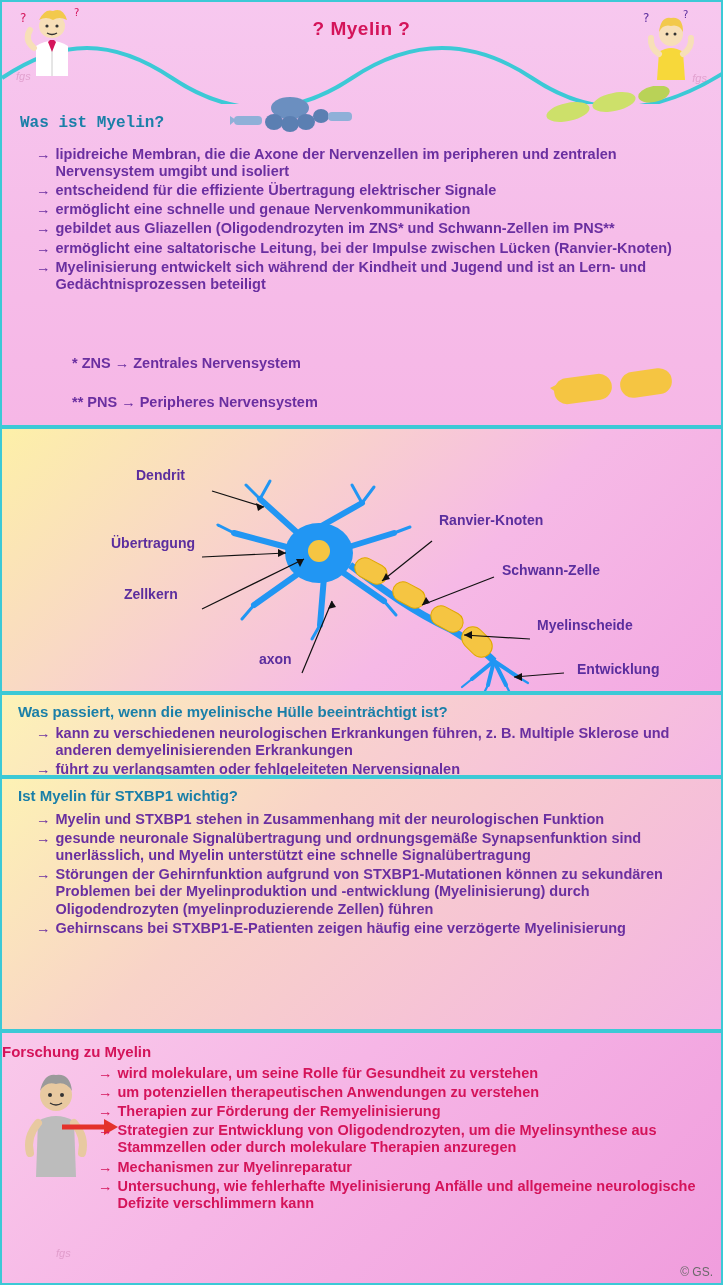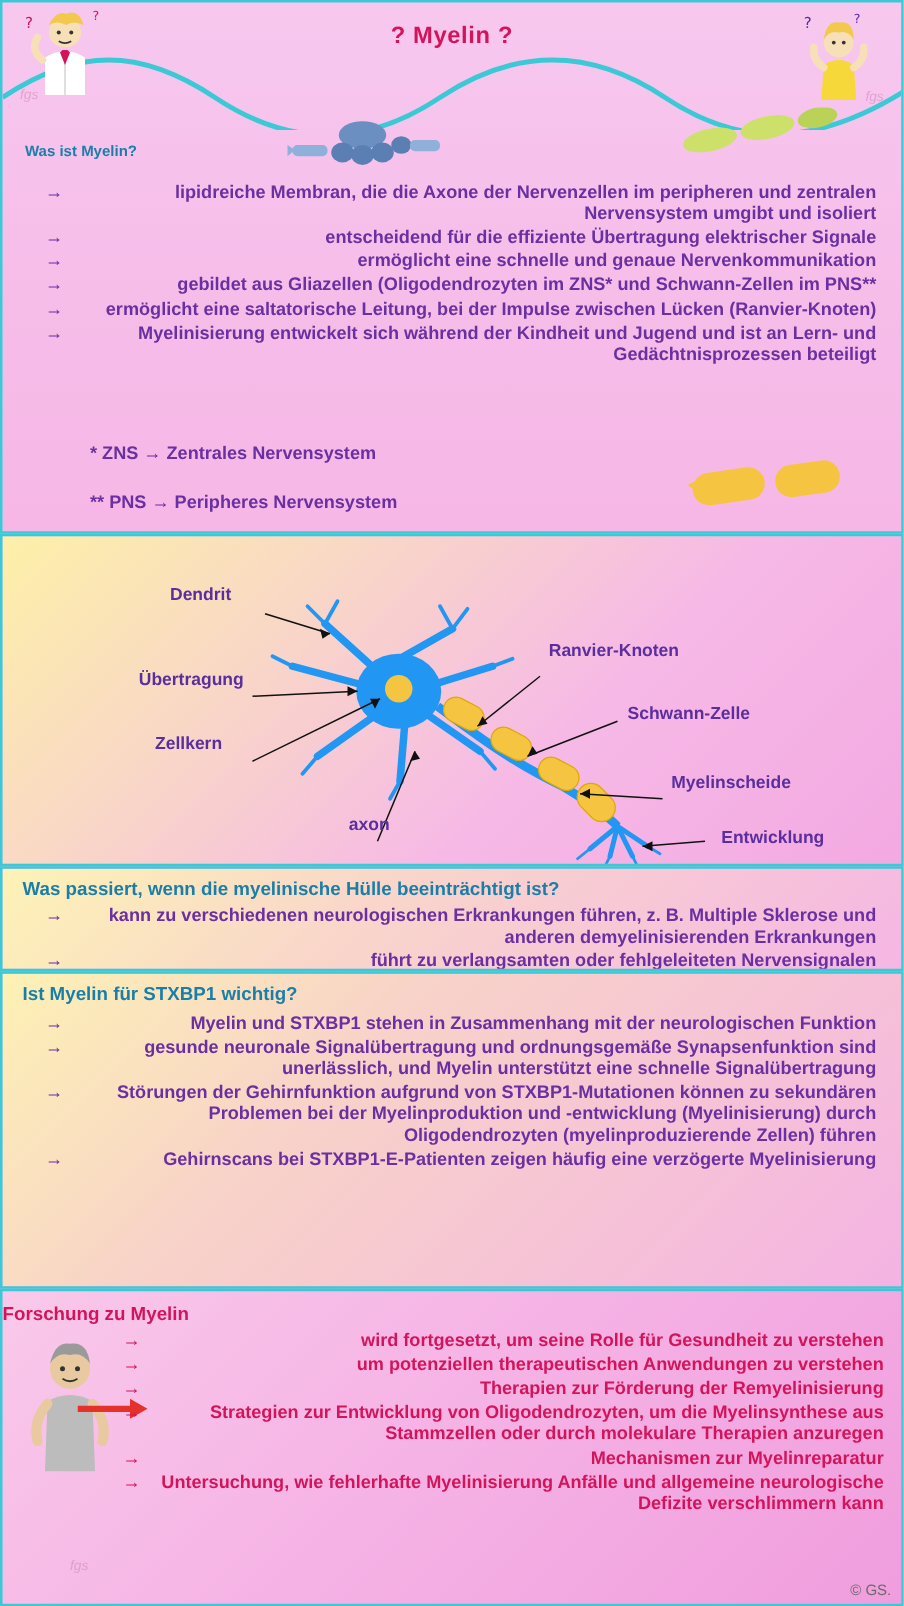--- a/index.html
+++ b/index.html
@@ -28,32 +28,32 @@
     height:427px;
     background:linear-gradient(180deg,#f7c8ef 0%,#f6bde9 55%,#f6b7e6 100%);
   }
   .title{
     position:absolute;top:16px;left:0;right:0;text-align:center;
     color:#d4145a;font-size:19px;font-weight:bold;letter-spacing:.5px;
   }
   .wave{position:absolute;top:30px;left:0;width:723px;height:72px;}
   .sub-head{
     position:absolute;top:112px;left:18px;
-    color:#1a7fa8;font-size:12px;font-weight:bold;
+    color:#1a7fa8;font-size:16px;font-weight:bold;font-family:Liberation Mono, monospace;
   }
   .bullets{
     position:absolute;left:34px;right:20px;
   }
   .bullet{
     display:flex;align-items:flex-start;
     color:#6a2fa0;font-size:14.5px;font-weight:bold;line-height:1.18;
     margin-bottom:2px;
   }
   .bullet .arw{flex:0 0 auto;margin-right:5px;color:#6a2fa0;font-weight:bold;}
-  .bullet .txt{flex:1 1 auto;text-align:right;}
+  .bullet .txt{flex:1 1 auto;}
   .footnote{
     color:#6a2fa0;font-size:14.5px;font-weight:bold;margin-left:44px;
   }
 
   
   #sec-diagram{
     height:266px;
     background:linear-gradient(135deg,#fdf0a8 0%,#f9d9c4 28%,#f6b9e6 62%,#f3a9e2 100%);
   }
   .dlabel{
@@ -255,21 +255,21 @@
         <polygon points="380,152 388,150 384,144"></polygon>
         <polygon points="420,176 428,174 424,168"></polygon>
         <polygon points="462,206 470,202 470,210"></polygon>
         <polygon points="512,248 520,244 520,252"></polygon>
       </g>
     </svg>
 
     <div class="dlabel" style="left:134px;top:38px;">Dendrit</div>
     <div class="dlabel" style="left:109px;top:106px;">Übertragung</div>
     <div class="dlabel" style="left:122px;top:157px;">Zellkern</div>
-    <div class="dlabel" style="left:257px;top:222px;margin-left:20px;">axon</div>
+    <div class="dlabel" style="left:257px;top:222px;">axon</div>
     <div class="dlabel" style="left:437px;top:83px;">Ranvier-Knoten</div>
     <div class="dlabel" style="left:500px;top:133px;">Schwann-Zelle</div>
     <div class="dlabel" style="left:535px;top:188px;">Myelinscheide</div>
     <div class="dlabel" style="left:575px;top:232px;">Entwicklung</div>
   </div>
 
   <div class="sec" id="sec-damage">
     <div class="sec-head" style="position:absolute;left:16px;top:8px;">Was passiert, wenn die myelinische Hülle beeinträchtigt ist?</div>
     <div class="bullets" style="top:30px;left:34px;">
       <div class="bullet">
@@ -320,21 +320,21 @@
     </svg>
 
     <svg style="position:absolute;left:60px;top:84px;" width="56" height="20" viewBox="0 0 56 20">
       <line x1="0" y1="10" x2="42" y2="10" stroke="#e4322b" stroke-width="5"></line>
       <polygon points="42,2 56,10 42,18" fill="#e4322b"></polygon>
     </svg>
 
     <div class="bullets" style="top:32px;left:96px;right:14px;">
       <div class="bullet red">
         <span class="arw">→</span>
-        <span class="txt">wird fortgesetzt, um seine Rolle für Gesundheit zu verstehen</span>
+        <span class="txt">wird molekulare, um seine Rolle für Gesundheit zu verstehen</span>
       </div>
       <div class="bullet red">
         <span class="arw">→</span>
         <span class="txt">um potenziellen therapeutischen Anwendungen zu verstehen</span>
       </div>
       <div class="bullet red">
         <span class="arw">→</span>
         <span class="txt">Therapien zur Förderung der Remyelinisierung</span>
       </div>
       <div class="bullet red">

